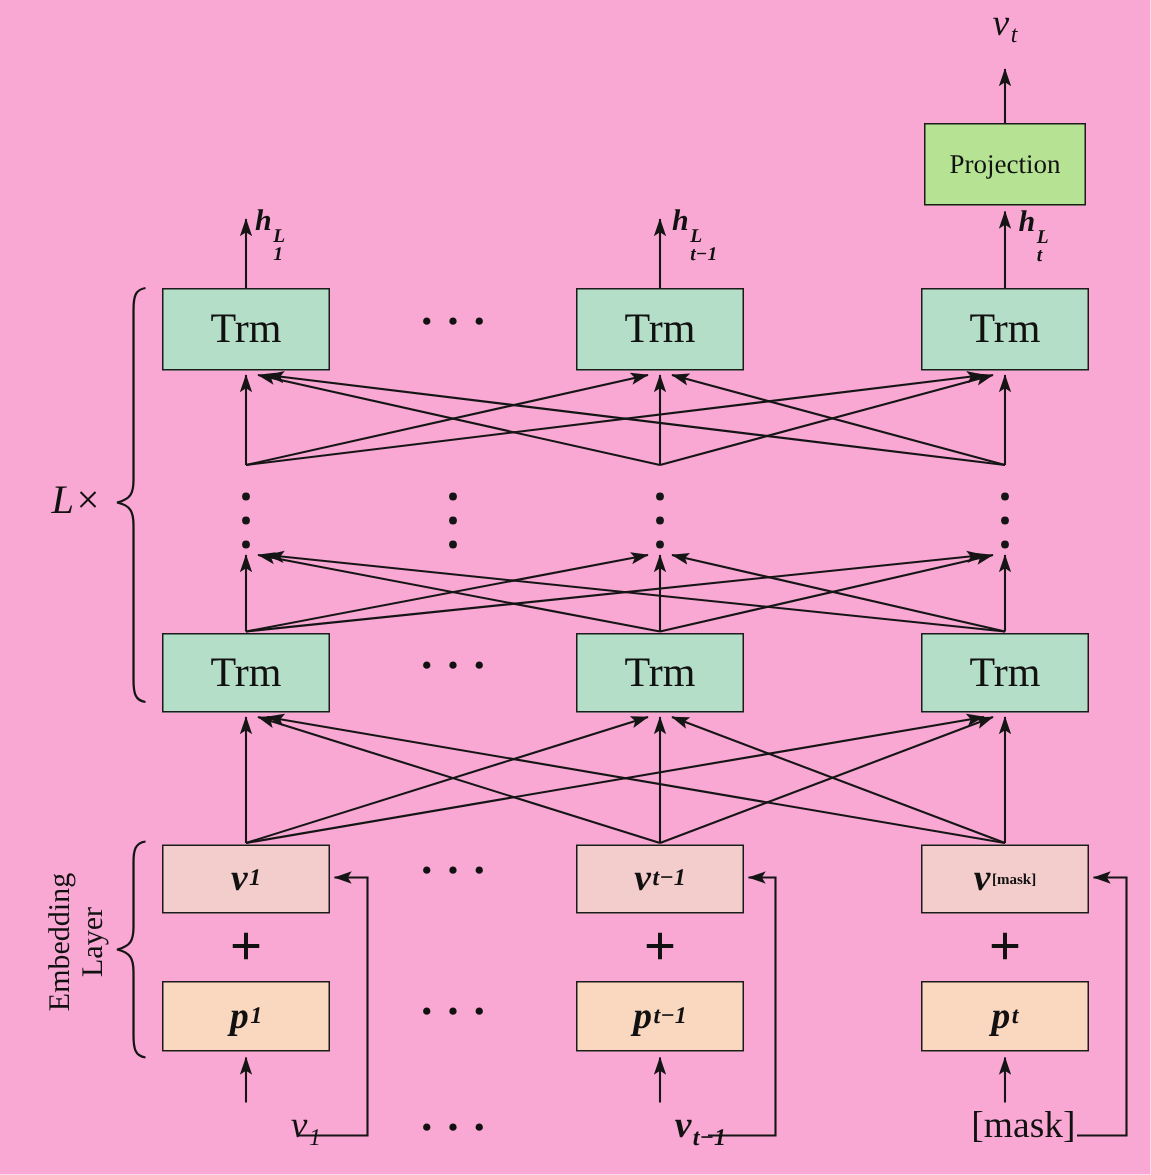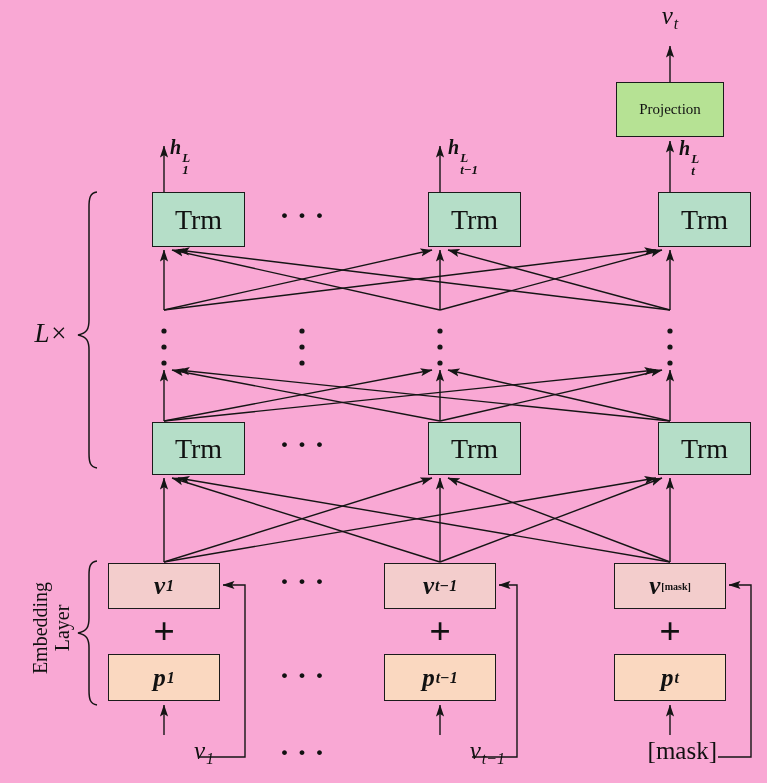--- a/index.html
+++ b/index.html
@@ -5,23 +5,23 @@
   html,body{margin:0;padding:0;background:#ffffff;}
   .fig{position:relative;width:767px;height:783px;background:#f9a8d4;overflow:hidden;
        font-family:"Liberation Serif","DejaVu Serif",serif;color:#111;}
   .fig svg{position:absolute;left:0;top:0;}
   .ln{stroke:#151515;stroke-width:1.4;fill:none;}
   .brace{stroke:#151515;stroke-width:1.5;fill:none;}
   .dot{fill:#151515;}
 
   .box{position:absolute;box-sizing:border-box;border:1.6px solid #1b1b1b;
        display:flex;align-items:center;justify-content:center;white-space:nowrap;}
-  .trm{width:93px;height:55px;background:#b5dec8;font-size:28px;margin-left:44px;}
+  .trm{width:112px;height:55px;background:#b5dec8;font-size:28px;}
   .trm.row2{height:53px;}
-  .proj{left:616px;top:82px;width:108px;height:55px;background:#b6e294;font-size:15px;}
+  .proj{left:616px;top:82px;width:108px;height:55px;background:#b6e294;font-size:18px;}
   .vbox{top:563px;width:112px;height:46px;background:#f3cdcc;}
   .pbox{top:654px;width:112px;height:47px;background:#fad8c0;}
 
   .mbold{font-weight:bold;font-style:italic;font-size:25px;}
   .bsub{font-weight:bold;font-style:italic;font-size:16px;vertical-align:-6px;margin-left:1px;}
   .bsub.sm{font-size:10px;font-style:normal;vertical-align:-5px;}
 
   .lbl{position:absolute;white-space:nowrap;}
   .hlab{font-weight:bold;font-style:italic;font-size:20px;}
   .ss{display:inline-flex;flex-direction:column;align-items:flex-start;margin-left:1px;vertical-align:-8px;}
@@ -205,21 +205,21 @@
   </div>
 
   <div class="lbl emb">
     <div>Embedding</div>
     <div>Layer</div>
   </div>
 
   <div class="lbl inp" style="left:118px;">
     <span class="ibase">v</span><span class="isub">1</span>
   </div>
-  <div class="lbl inp" style="left:409px;">
+  <div class="lbl inp" style="left:388px;font-weight:bold;">
     <span class="ibase">v</span><span class="isub">t−1</span>
   </div>
   <div class="lbl inp" style="left:622px;">
     <span class="ibase upright">[mask]</span><span class="isub"></span>
   </div>
 
   <div class="lbl ell" style="top:200px;">· · ·</div>
   <div class="lbl ell" style="top:429px;">· · ·</div>
   <div class="lbl ell" style="top:566px;">· · ·</div>
   <div class="lbl ell" style="top:660px;">· · ·</div>

